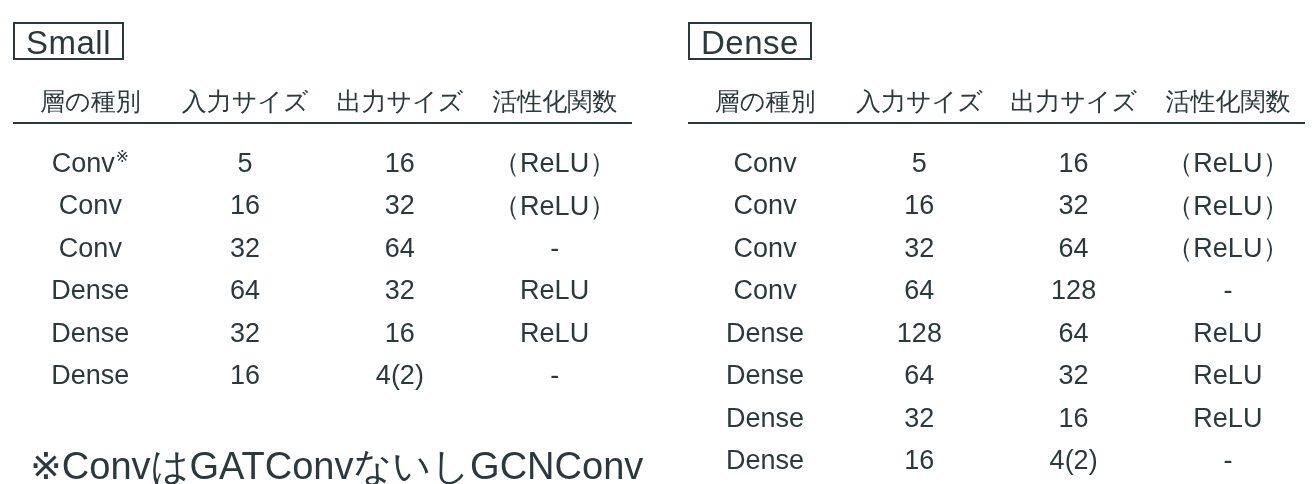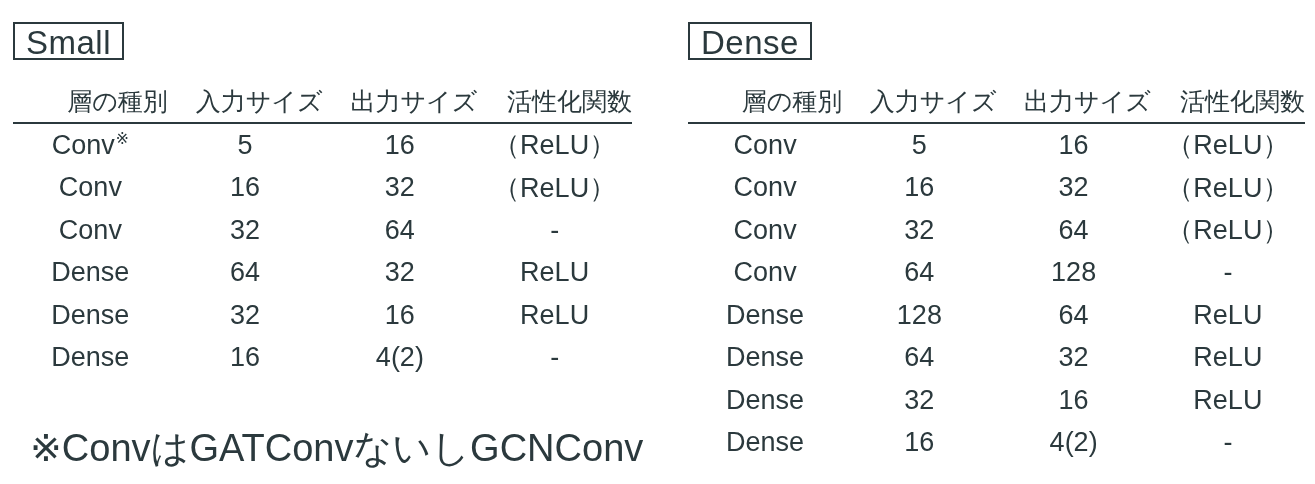--- a/index.html
+++ b/index.html
@@ -26,25 +26,25 @@
   }
 
   .head-row {
     display: grid;
     grid-template-columns: repeat(4, 1fr);
     margin-top: 21px;
     height: 43px;
     align-items: center;
     border-bottom: 2.5px solid #2b393d;
     font-size: 25px;
-    text-align: right;
+    text-align: center;
     white-space: nowrap;
   }
 
-  .tbl-body { padding-top: 0; }
+  .tbl-body { padding-top: 18px; }
 
   .row {
     display: grid;
     grid-template-columns: repeat(4, 1fr);
     height: 42.5px;
     align-items: center;
     text-align: center;
     font-size: 27px;
     white-space: nowrap;
   }

